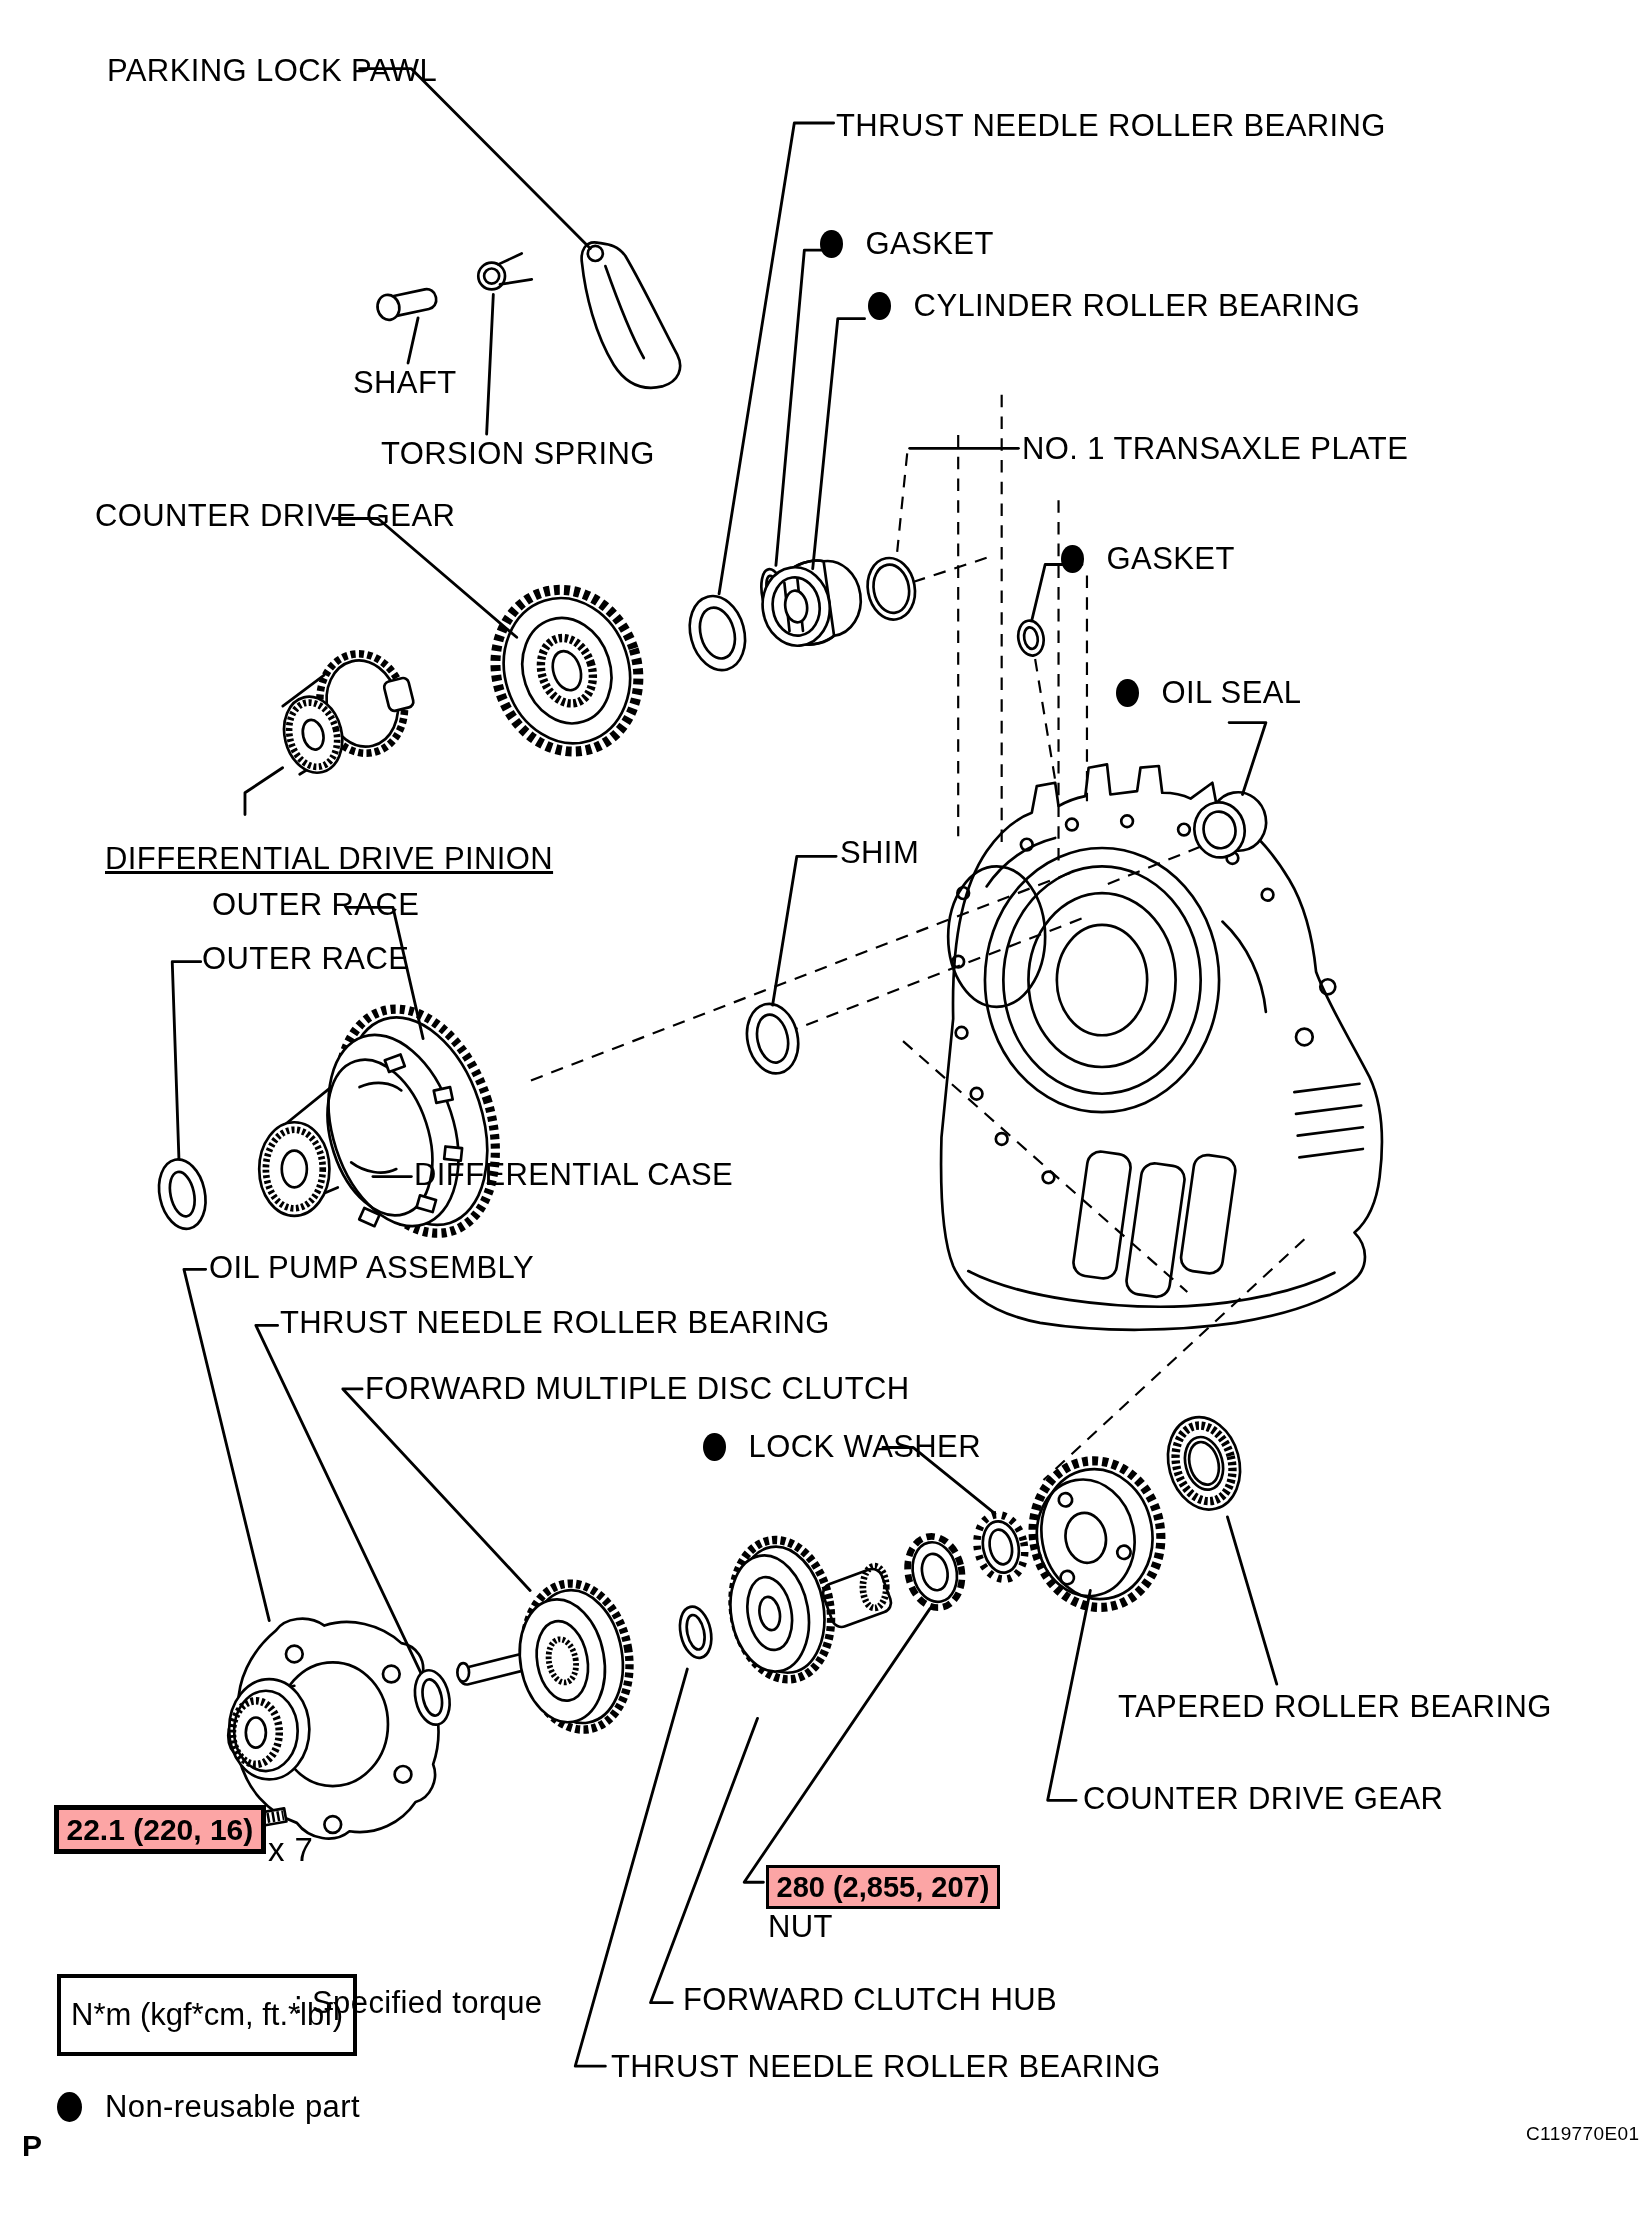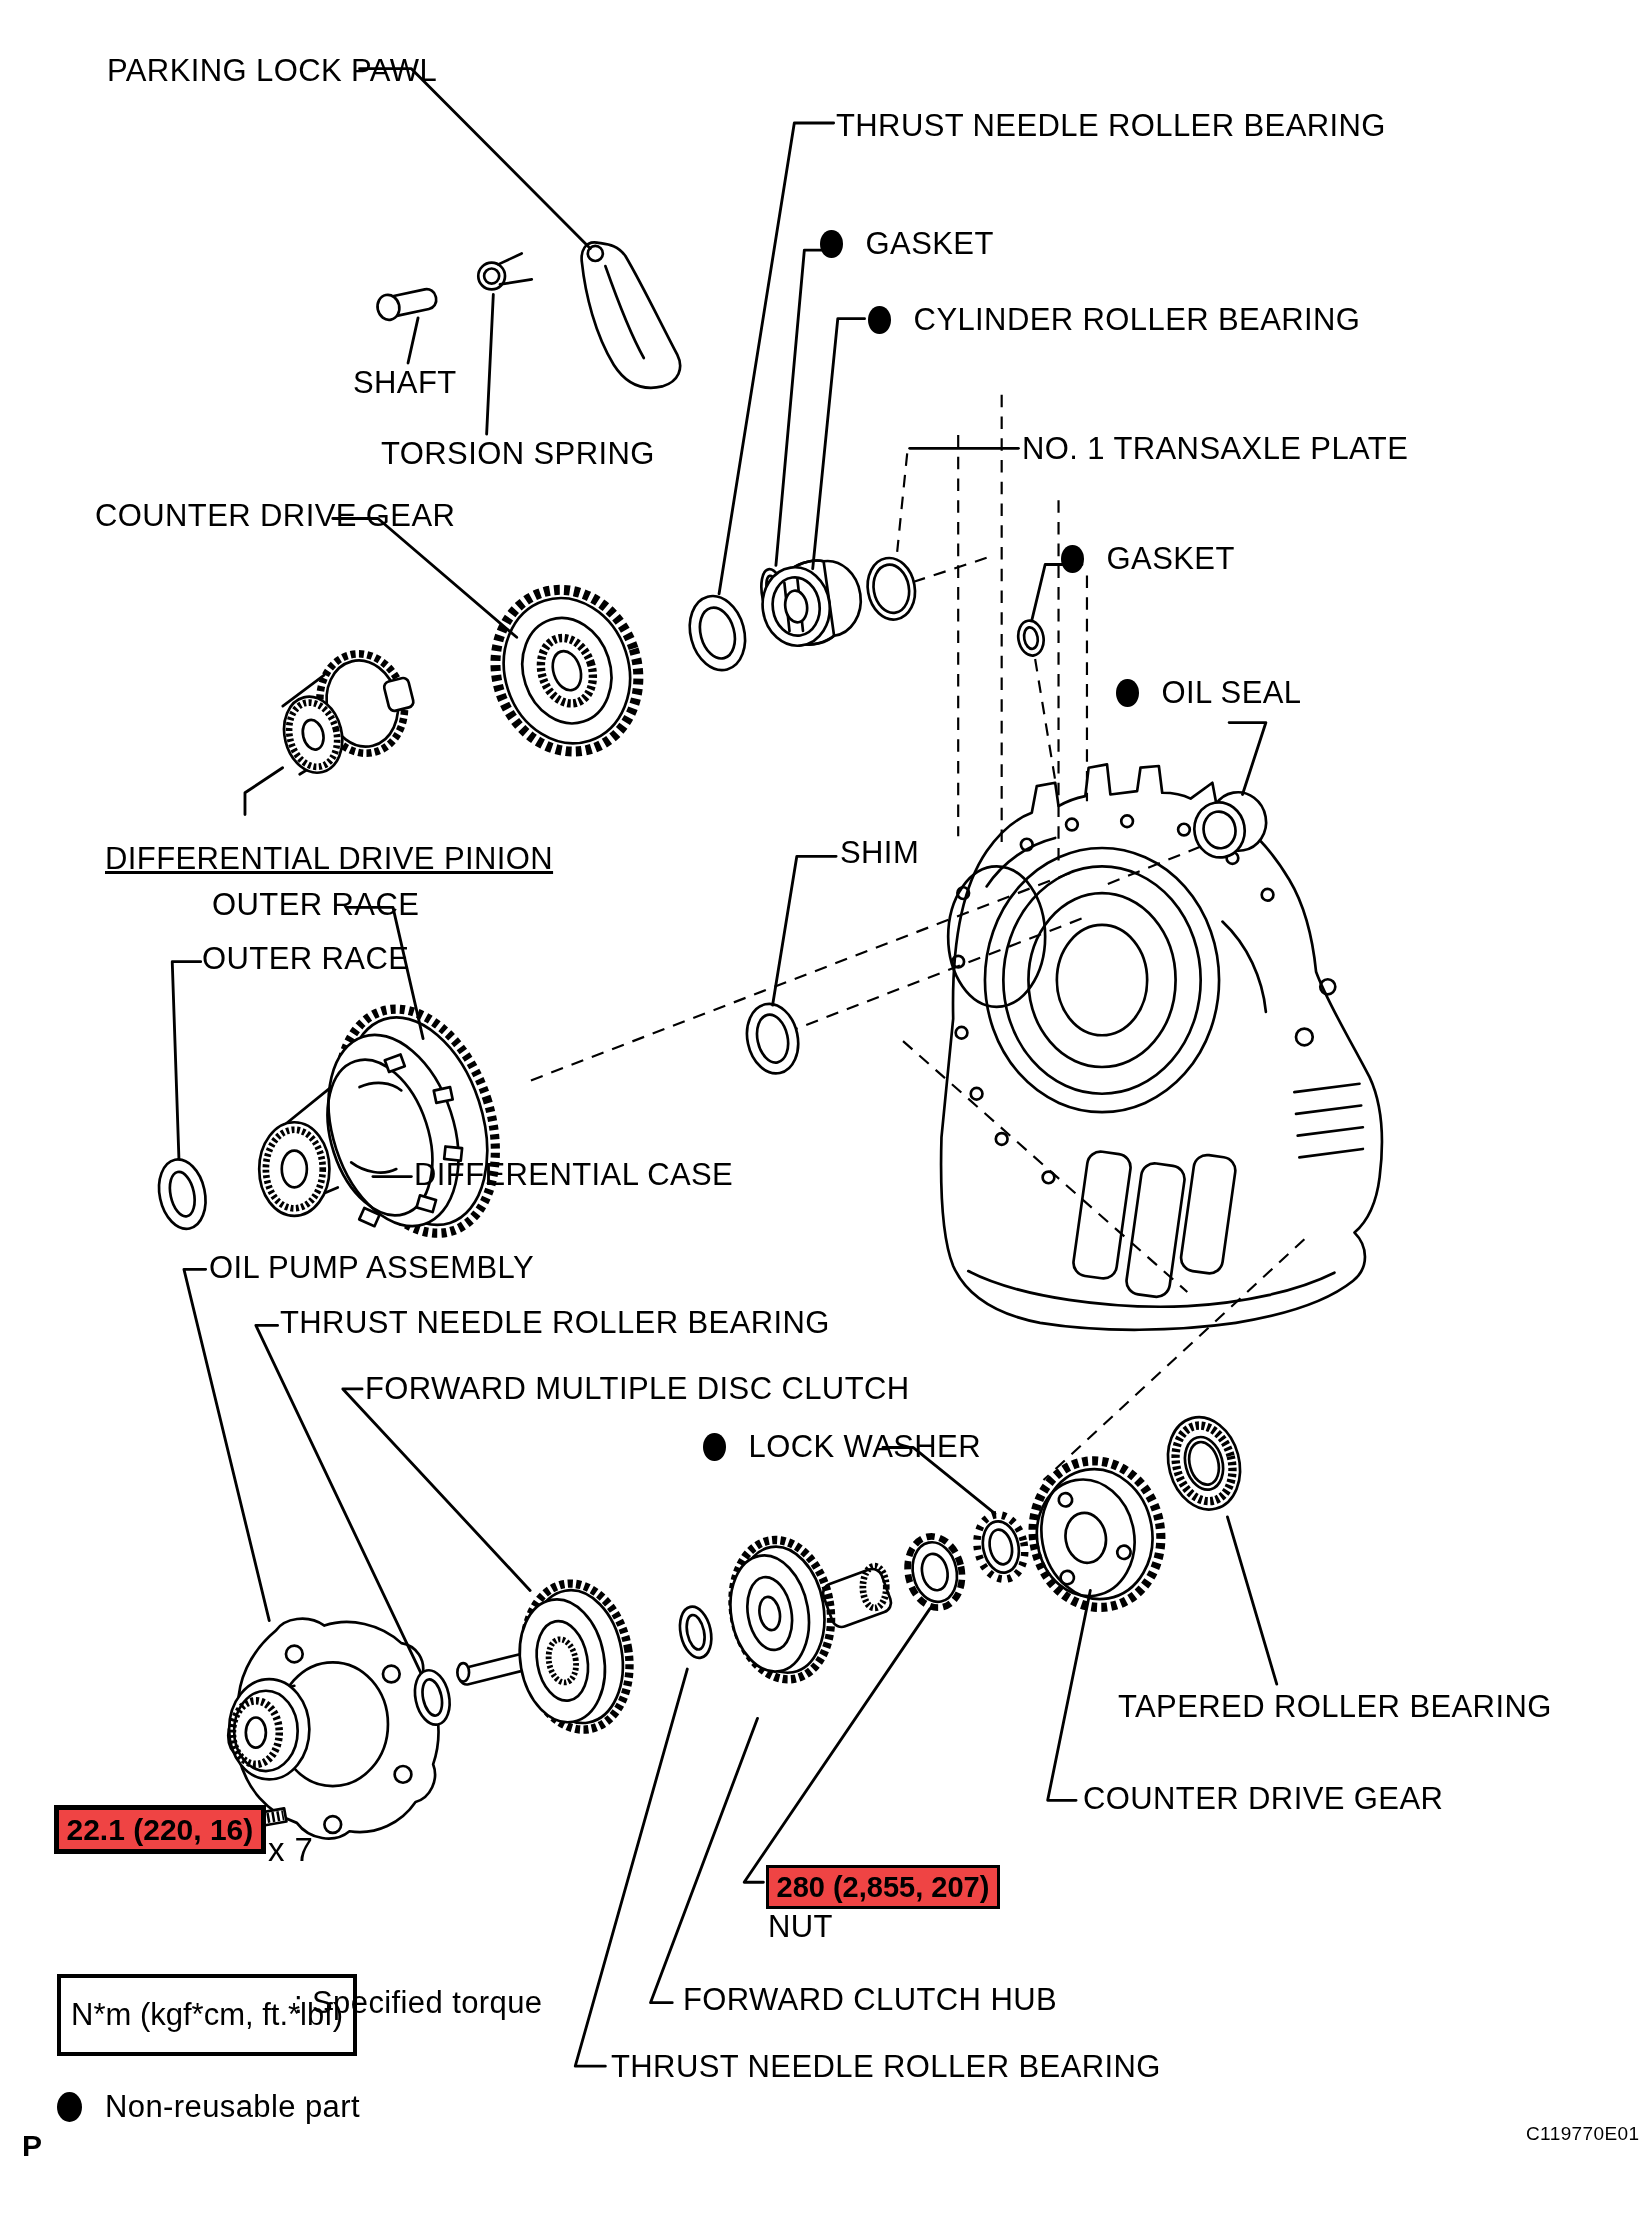--- a/index.html
+++ b/index.html
@@ -15,21 +15,21 @@
   .teeth{fill:none;stroke:#000;}
   .lead{fill:none;stroke:#000;stroke-width:3.4;stroke-linecap:round;stroke-linejoin:round;}
   .label{
     position:absolute;white-space:nowrap;font-size:31px;line-height:1.1;
     letter-spacing:0.4px;color:#000;
   }
   .dotlabel{display:flex;align-items:center;gap:23px;}
   .dot{display:inline-block;width:22.6px;height:28px;background:#000;border-radius:50%;flex:0 0 auto;}
   .tqbox{
     position:absolute;white-space:nowrap;font-size:30px;font-weight:bold;
-    padding:2.5px 7.5px;color:#000;background:#ef4444;
+    padding:2.5px 7.5px;color:#000;background:#fca5a5;
   }
   .tqbox.thick{border:5.9px solid #000;}
   .tqbox.thin{border:3.3px solid #000;}
   .legendbox{
     position:absolute;white-space:nowrap;font-size:31px;
     border:4.2px solid #000;padding:19px 10px;background:#fff;
   }
   .small{font-size:19px;}
   .big{font-size:33px;}
   .bold{font-weight:bold;}
@@ -325,21 +325,21 @@
 </svg>
 
 <div class="label" style="left:107px;top:54px;">PARKING LOCK PAWL</div>
 <div class="label" style="left:836px;top:109px;">THRUST NEEDLE ROLLER BEARING</div>
 
 <div class="label dotlabel" style="left:820px;top:227px;">
   <span class="dot"></span>
   <span>GASKET</span>
 </div>
 
-<div class="label dotlabel" style="left:868px;top:303px;justify-content:flex-end;">
+<div class="label dotlabel" style="left:868px;top:289px;justify-content:flex-end;">
   <span class="dot"></span>
   <span>CYLINDER ROLLER BEARING</span>
 </div>
 
 <div class="label" style="left:1022px;top:432px;">NO. 1 TRANSAXLE PLATE</div>
 
 <div class="label dotlabel" style="left:1061px;top:542px;">
   <span class="dot"></span>
   <span>GASKET</span>
 </div>

